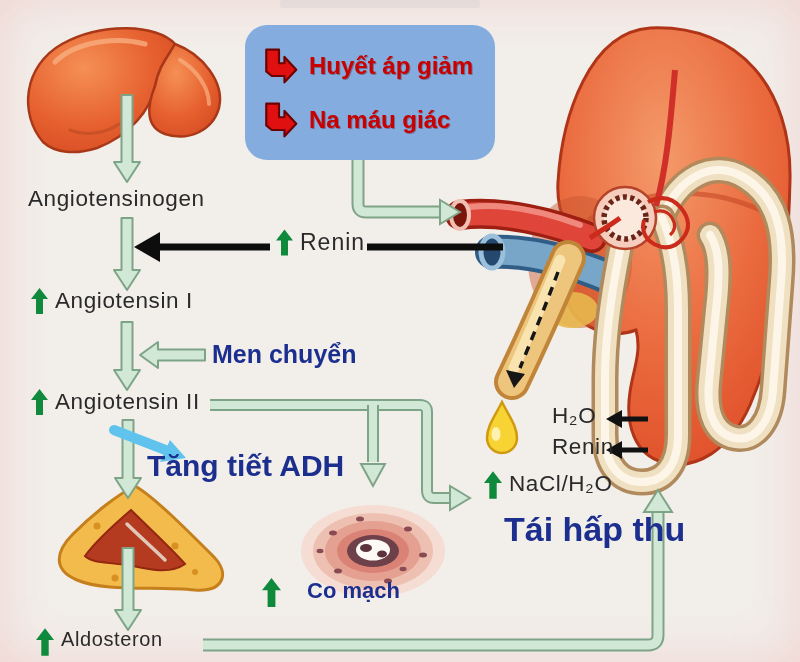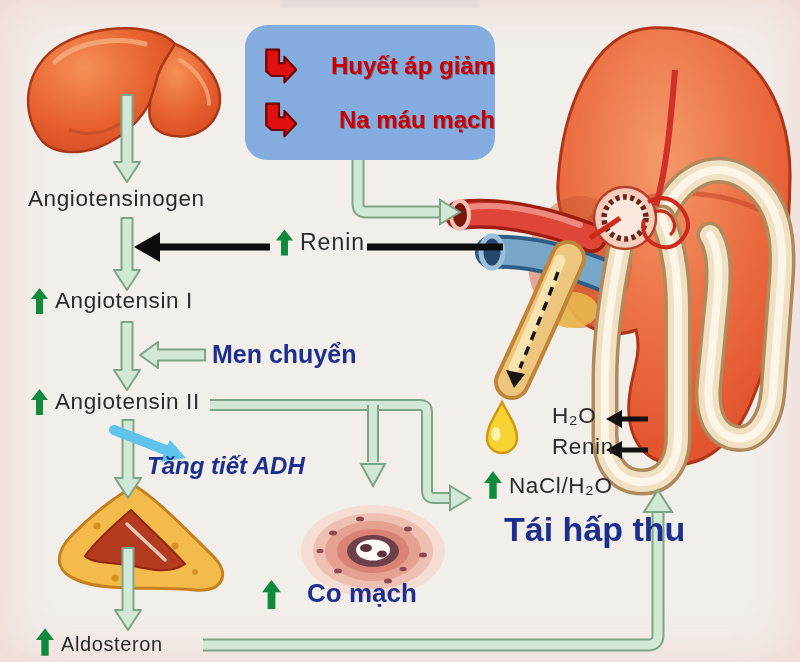--- a/index.html
+++ b/index.html
@@ -4,36 +4,36 @@
 <style>
   html,body{margin:0;padding:0;}
   .canvas{
     position:relative;width:800px;height:662px;overflow:hidden;
     background:#f2efeb;
     font-family:"Liberation Sans",sans-serif;
     box-shadow:inset 0 0 55px rgba(238,190,186,.55);
   }
   .abs{position:absolute;}
   svg{display:block;}
-  .lbl{position:absolute;display:flex;align-items:flex-end;gap:7px;white-space:nowrap;}
+  .lbl{position:absolute;display:flex;align-items:flex-start;gap:7px;white-space:nowrap;}
   .dark{color:#2a2a2a;font-size:22.5px;letter-spacing:.6px;}
   .navy{color:#1c2f8f;font-weight:bold;}
   .gup{flex:0 0 auto;}
   .infobox{
     position:absolute;left:245px;top:25px;width:250px;height:135px;
     background:#84acdf;border-radius:22px;
     display:flex;flex-direction:column;justify-content:center;gap:14px;
     padding:0 0 0 14px;box-sizing:border-box;
   }
-  .inforow{display:flex;align-items:center;gap:10px;justify-content:space-between;}
+  .inforow{display:flex;align-items:center;gap:10px;}
   .inforow span{
     color:#c80000;font-weight:bold;font-size:24px;
     text-shadow:1px 1px 0 rgba(90,0,0,.35);
   }
-  .adh{line-height:31px;font-size:24px;font-style:italic;}
+  .adh{line-height:31px;font-size:30px;}
   .watermark{position:absolute;left:280px;top:0;width:200px;height:8px;
     background:rgba(200,200,200,.25);border-radius:3px;}
 </style>
 </head>
 <body>
 
 <div class="canvas">
 
   <div class="watermark"></div>
 
@@ -205,21 +205,21 @@
     <div class="inforow">
       <svg width="40" height="40" viewBox="0 0 44 40">
         <polygon points="8,2 22,2 22,17 28,17 28,10 41,24 28,38 28,31 14,31 8,26 8,2" fill="#e01010" stroke="#6d0000" stroke-width="2.4" stroke-linejoin="round"></polygon>
       </svg>
       <span>Huyết áp giảm</span>
     </div>
     <div class="inforow">
       <svg width="40" height="40" viewBox="0 0 44 40">
         <polygon points="8,2 22,2 22,17 28,17 28,10 41,24 28,38 28,31 14,31 8,26 8,2" fill="#e01010" stroke="#6d0000" stroke-width="2.4" stroke-linejoin="round"></polygon>
       </svg>
-      <span>Na máu mạch</span>
+      <span>Na máu giác</span>
     </div>
   </div>
 
   <div class="lbl dark" style="left:28px;top:186px">
     <span>Angiotensinogen</span>
   </div>
 
   <div class="lbl dark" style="left:31px;top:288px">
     <svg class="gup" width="17" height="26" viewBox="0 0 17 26">
       <path d="M8.5,0 L17,11 L12,11 L12,26 L5,26 L5,11 L0,11 Z" fill="#0f8a3d"></path>
@@ -249,21 +249,21 @@
     <div>Tăng tiết ADH</div>
   </div>
 
   <div class="lbl dark" style="left:36px;top:628px;font-size:20px">
     <svg class="gup" width="18" height="28" viewBox="0 0 17 26">
       <path d="M8.5,0 L17,11 L12,11 L12,26 L5,26 L5,11 L0,11 Z" fill="#0f8a3d"></path>
     </svg>
     <span>Aldosteron</span>
   </div>
 
-  <div class="lbl navy" style="left:262px;top:578px;font-size:26px;gap:26px">
+  <div class="lbl navy" style="left:262px;top:578px;font-size:22px;gap:26px">
     <svg class="gup" width="19" height="29" viewBox="0 0 17 26">
       <path d="M8.5,0 L17,11 L12,11 L12,26 L5,26 L5,11 L0,11 Z" fill="#0f8a3d"></path>
     </svg>
     <span>Co mạch</span>
   </div>
 
   <div class="lbl dark" style="left:552px;top:403px">
     <span>H₂O</span>
   </div>
   <div class="lbl dark" style="left:552px;top:434px">

